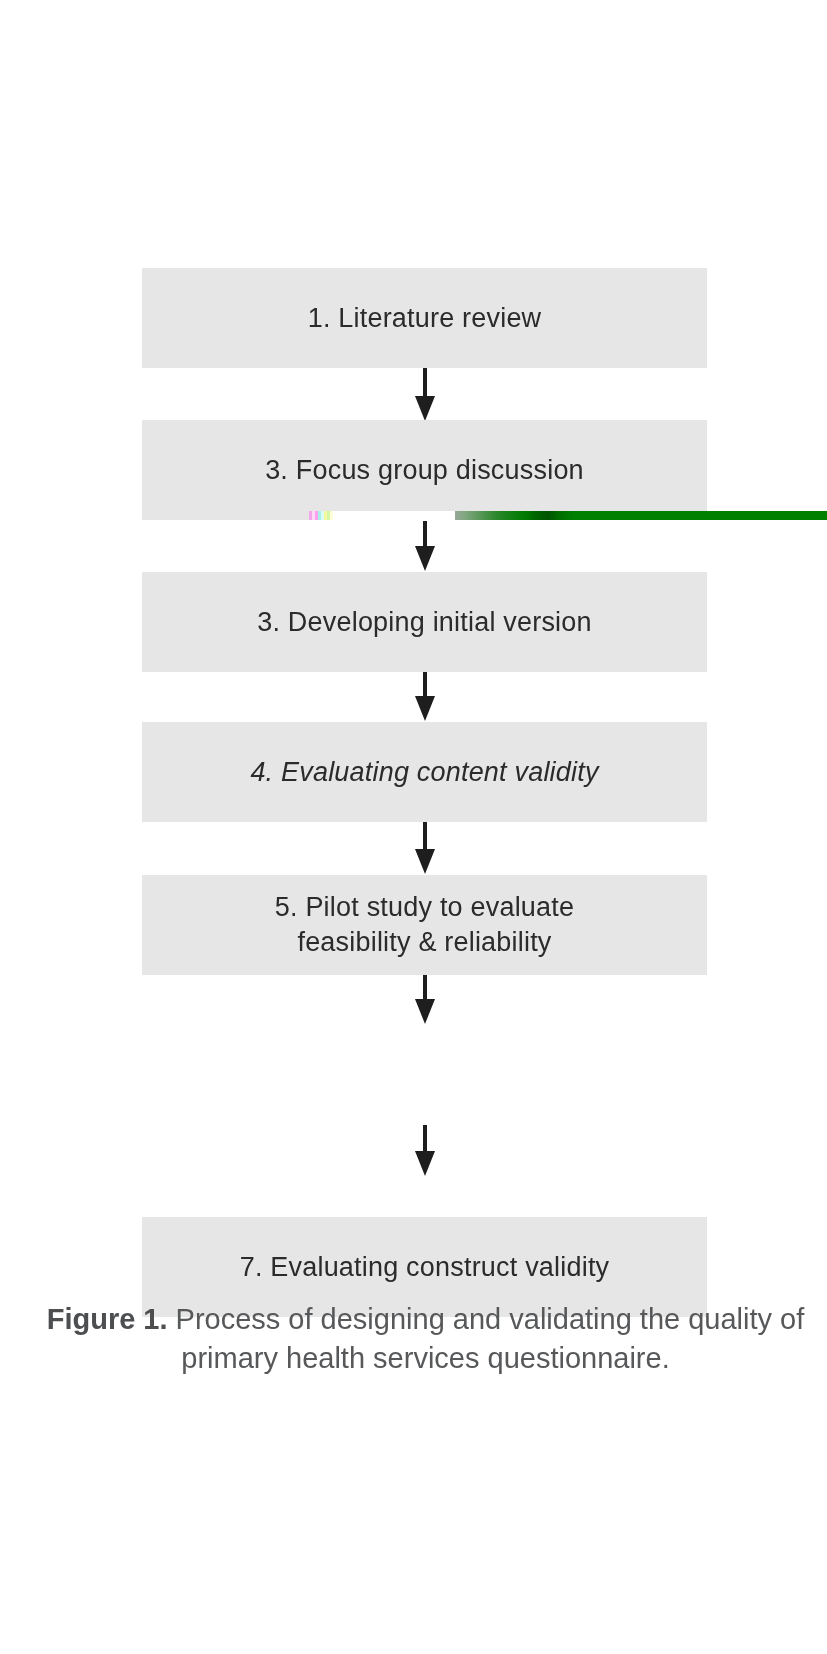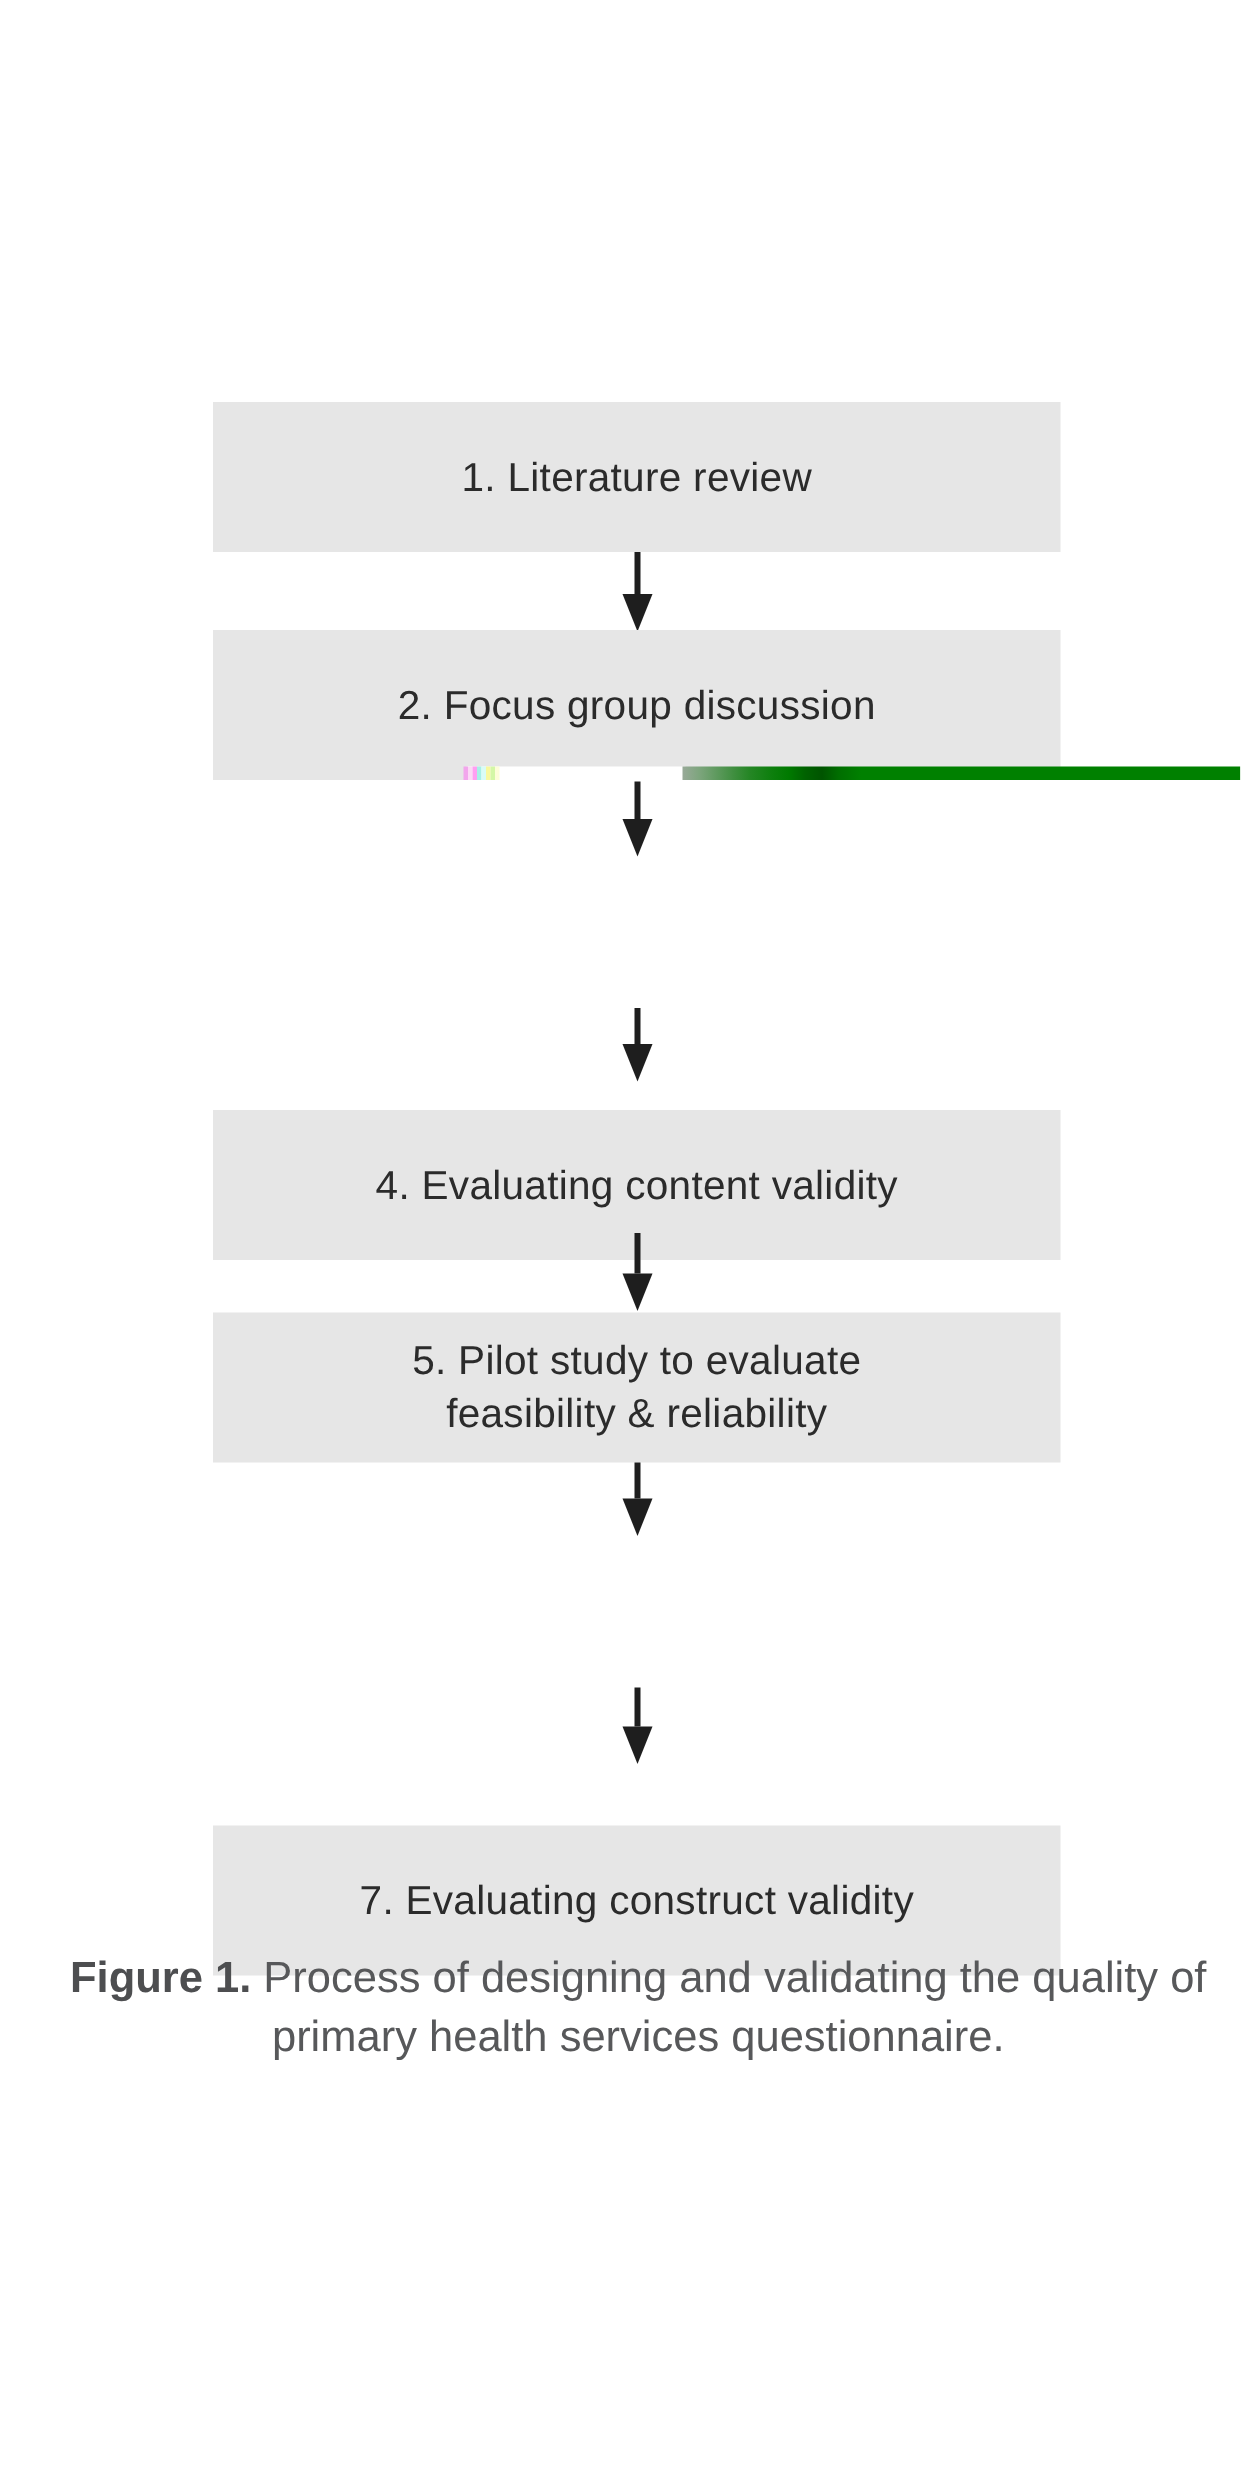--- a/index.html
+++ b/index.html
@@ -127,48 +127,51 @@
   <div class="step-box" style="top:268px;">
     <span class="step-label">1. Literature review</span>
   </div>
 
   <div class="arrow" style="top:368px;height:53px;">
     <i class="stem"></i>
     <i class="head"></i>
   </div>
 
   <div class="step-box" style="top:420px;">
-    <span class="step-label">2. Focus group discussion</span>
+    <span class="step-label">3. Focus group discussion</span>
   </div>
 
   <div class="artifact-white"></div>
   <div class="artifact-noise">
     <i></i>
       <i></i>
       <i></i>
       <i></i>
       <i></i>
       <i></i>
       <i></i>
       <i></i>
   </div>
   <div class="artifact-green"></div>
 
   <div class="arrow" style="top:521px;height:50px;">
     <i class="stem"></i>
     <i class="head"></i>
   </div>
 
+  <div class="step-box" style="top:572px;">
+    <span class="step-label">3. Developing initial version</span>
+  </div>
 
   <div class="arrow" style="top:672px;height:49px;">
     <i class="stem"></i>
     <i class="head"></i>
   </div>
 
-  <div class="step-box" style="top:740px;">
+  <div class="step-box" style="top:722px;font-style:italic;">
     <span class="step-label">4. Evaluating content validity</span>
   </div>
 
   <div class="arrow" style="top:822px;height:52px;">
     <i class="stem"></i>
     <i class="head"></i>
   </div>
 
   <div class="step-box" style="top:875px;align-items:center;">
     <span class="step-label">5. Pilot study to evaluate

